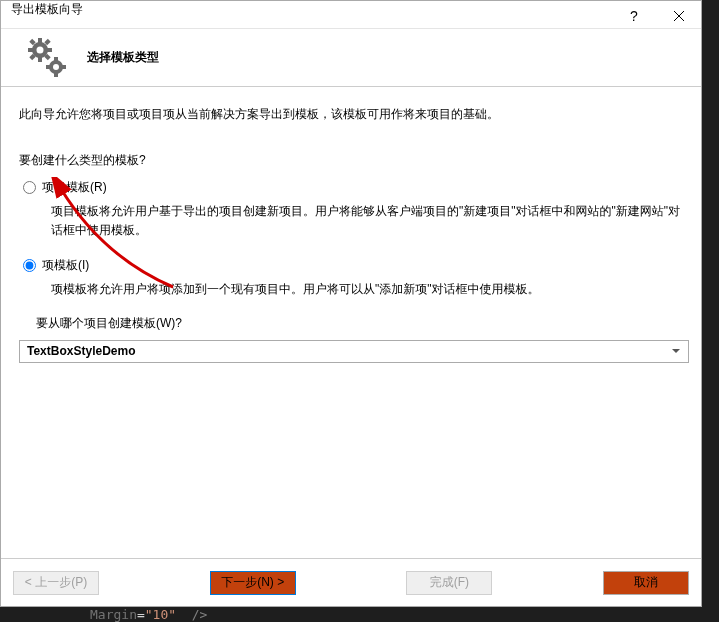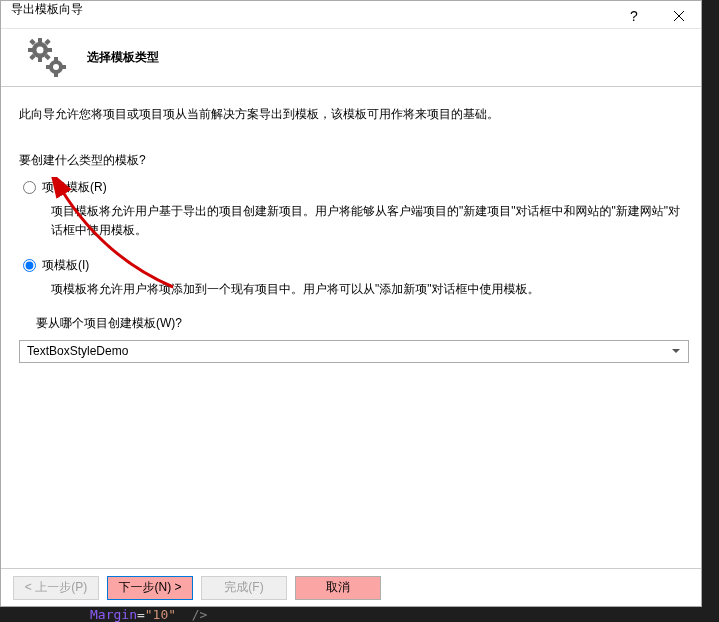--- a/index.html
+++ b/index.html
@@ -78,50 +78,51 @@
       height: 23px;
       border: 1px solid #ababab;
       background: #fff;
       padding: 0 22px 0 7px;
       font-size: 12px;
       font-family: inherit;
       display: flex;
       align-items: center;
       position: relative;
       cursor: default;
+      font-weight: bold;
     }
     .combo::after {
       content: '';
       position: absolute;
       right: 8px;
       top: 50%;
       margin-top: -2px;
       border: 4px solid transparent;
       border-top-color: #555;
     }
     .arrow-annotation {
       position: absolute;
       left: 42px;
       top: 90px;
       pointer-events: none;
     }
     .footer {
-      height: 38px;
+      height: 48px;
       border-top: 1px solid #ccc;
       display: flex;
       align-items: center;
-      justify-content: flex-start;
+      justify-content: space-between;
       gap: 8px;
       padding: 0 12px;
     }
     .btn {
       min-width: 86px;
       height: 24px;
       border: 1px solid #adadad;
-      background: #fca5a5;
+      background: #c2410c;
       font-size: 12px;
       font-family: inherit;
       cursor: pointer;
       padding: 0 10px;
     }
     .btn:disabled {
       color: #a0a0a0;
       border-color: #d0d0d0;
       background: #efefef;
       cursor: default;
@@ -135,21 +136,21 @@
       top: 607px;
       width: 719px;
       height: 15px;
       color: #9cdcfe;
       background: #1e1e1e;
       font-family: Consolas, monospace;
       font-size: 13px;
       padding-left: 90px;
       white-space: pre;
     }
-    .code-bg .kw { color: #8b5cf6; }
+    .code-bg .kw { color: #737373; }
     .code-bg .eq { color: #d4d4d4; }
     .code-bg .str { color: #ce9178; }
     .code-bg .end { color: #808080; }
   </style>
 </head>
 <body>
 
 <div class="dialog">
   <div class="titlebar">
     <span class="titlebar-title">导出模板向导</span>

